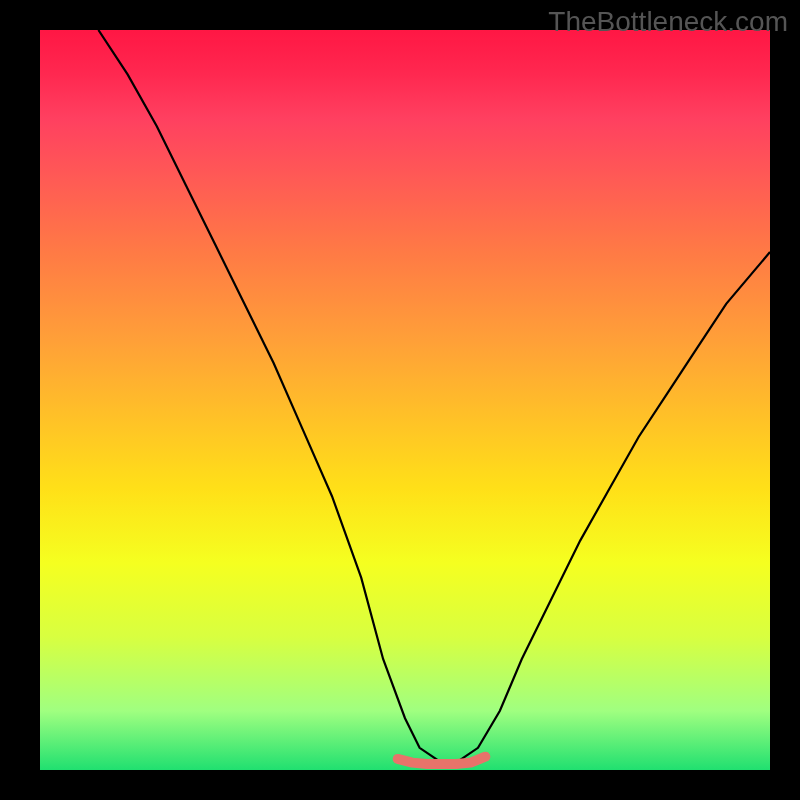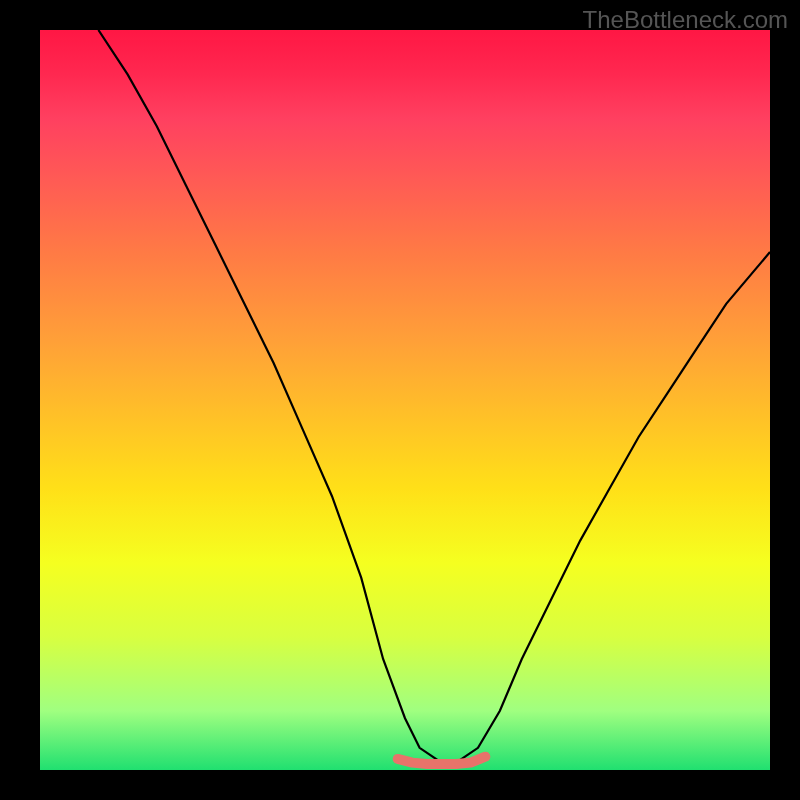--- a/index.html
+++ b/index.html
@@ -9,21 +9,21 @@
     background: #000;
     position: relative;
     overflow: hidden;
     font-family: Arial, sans-serif;
   }
   .watermark {
     position: absolute;
     top: 6px;
     right: 12px;
     color: #555;
-    font-size: 24px;
+    font-size: 28px;
     font-weight: 500;
     z-index: 30;
     text-align: center;
   }
   .plot-area {
     position: absolute;
     left: 40px;
     top: 30px;
     width: 730px;
     height: 740px;

